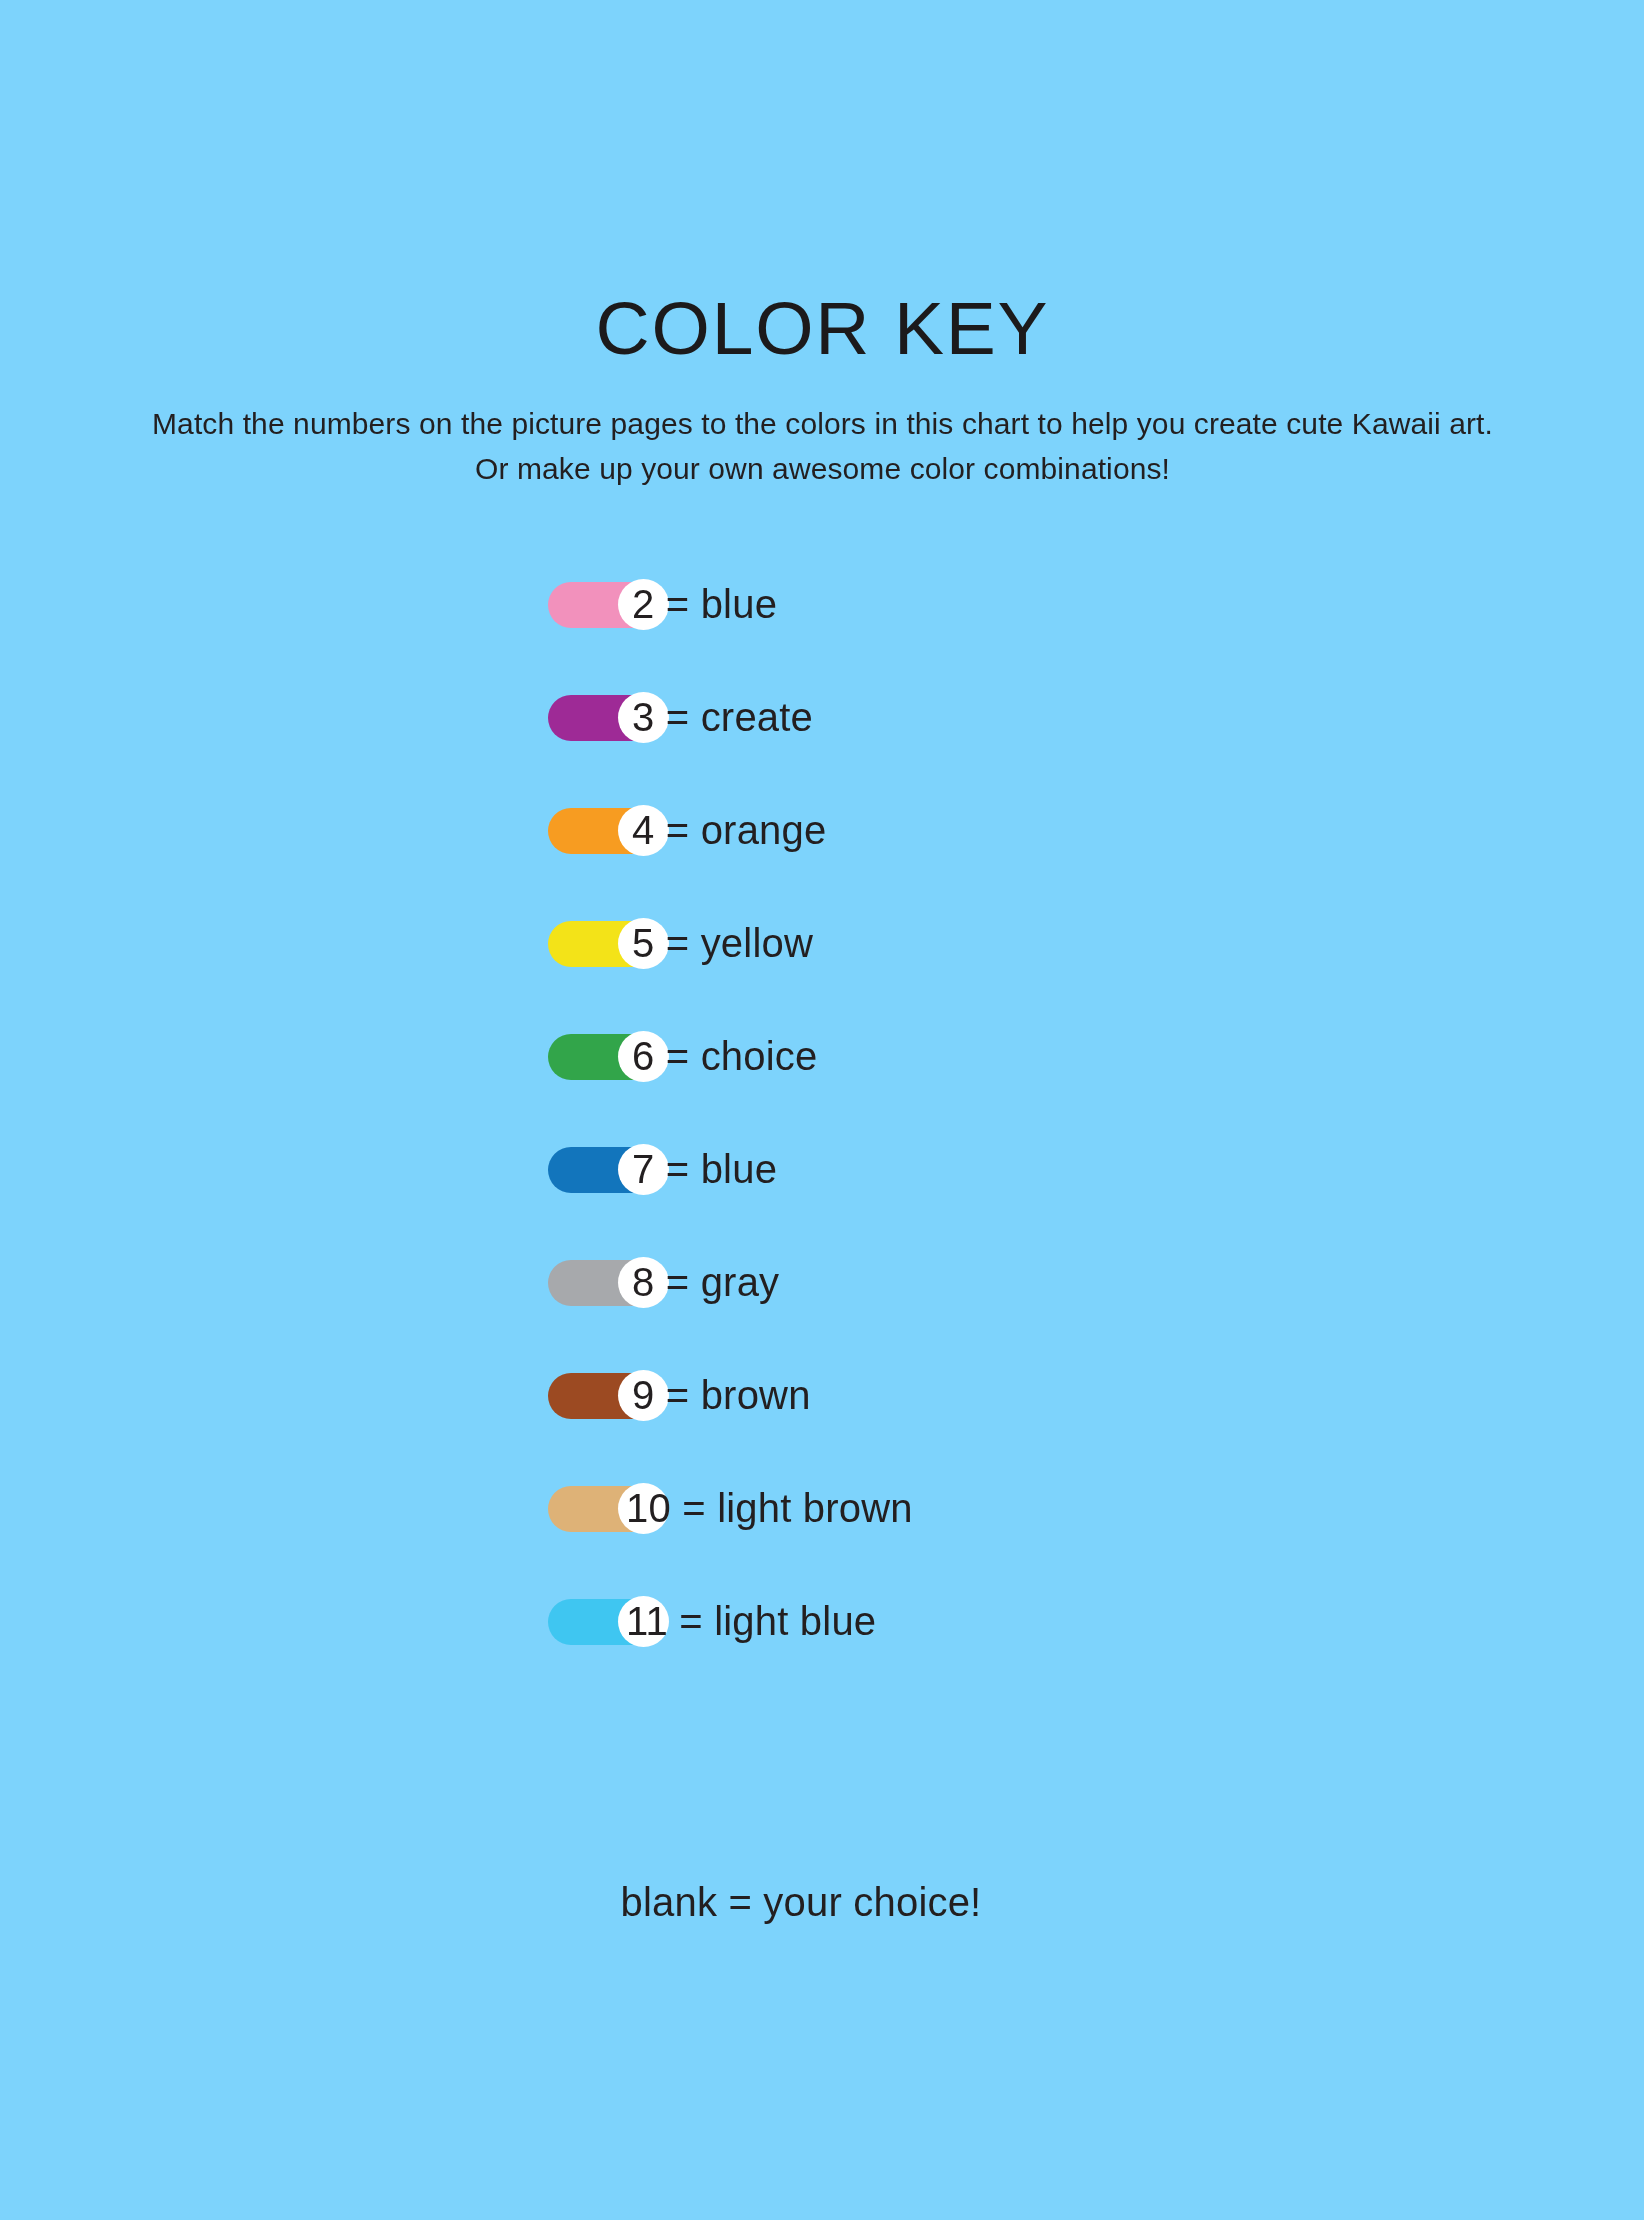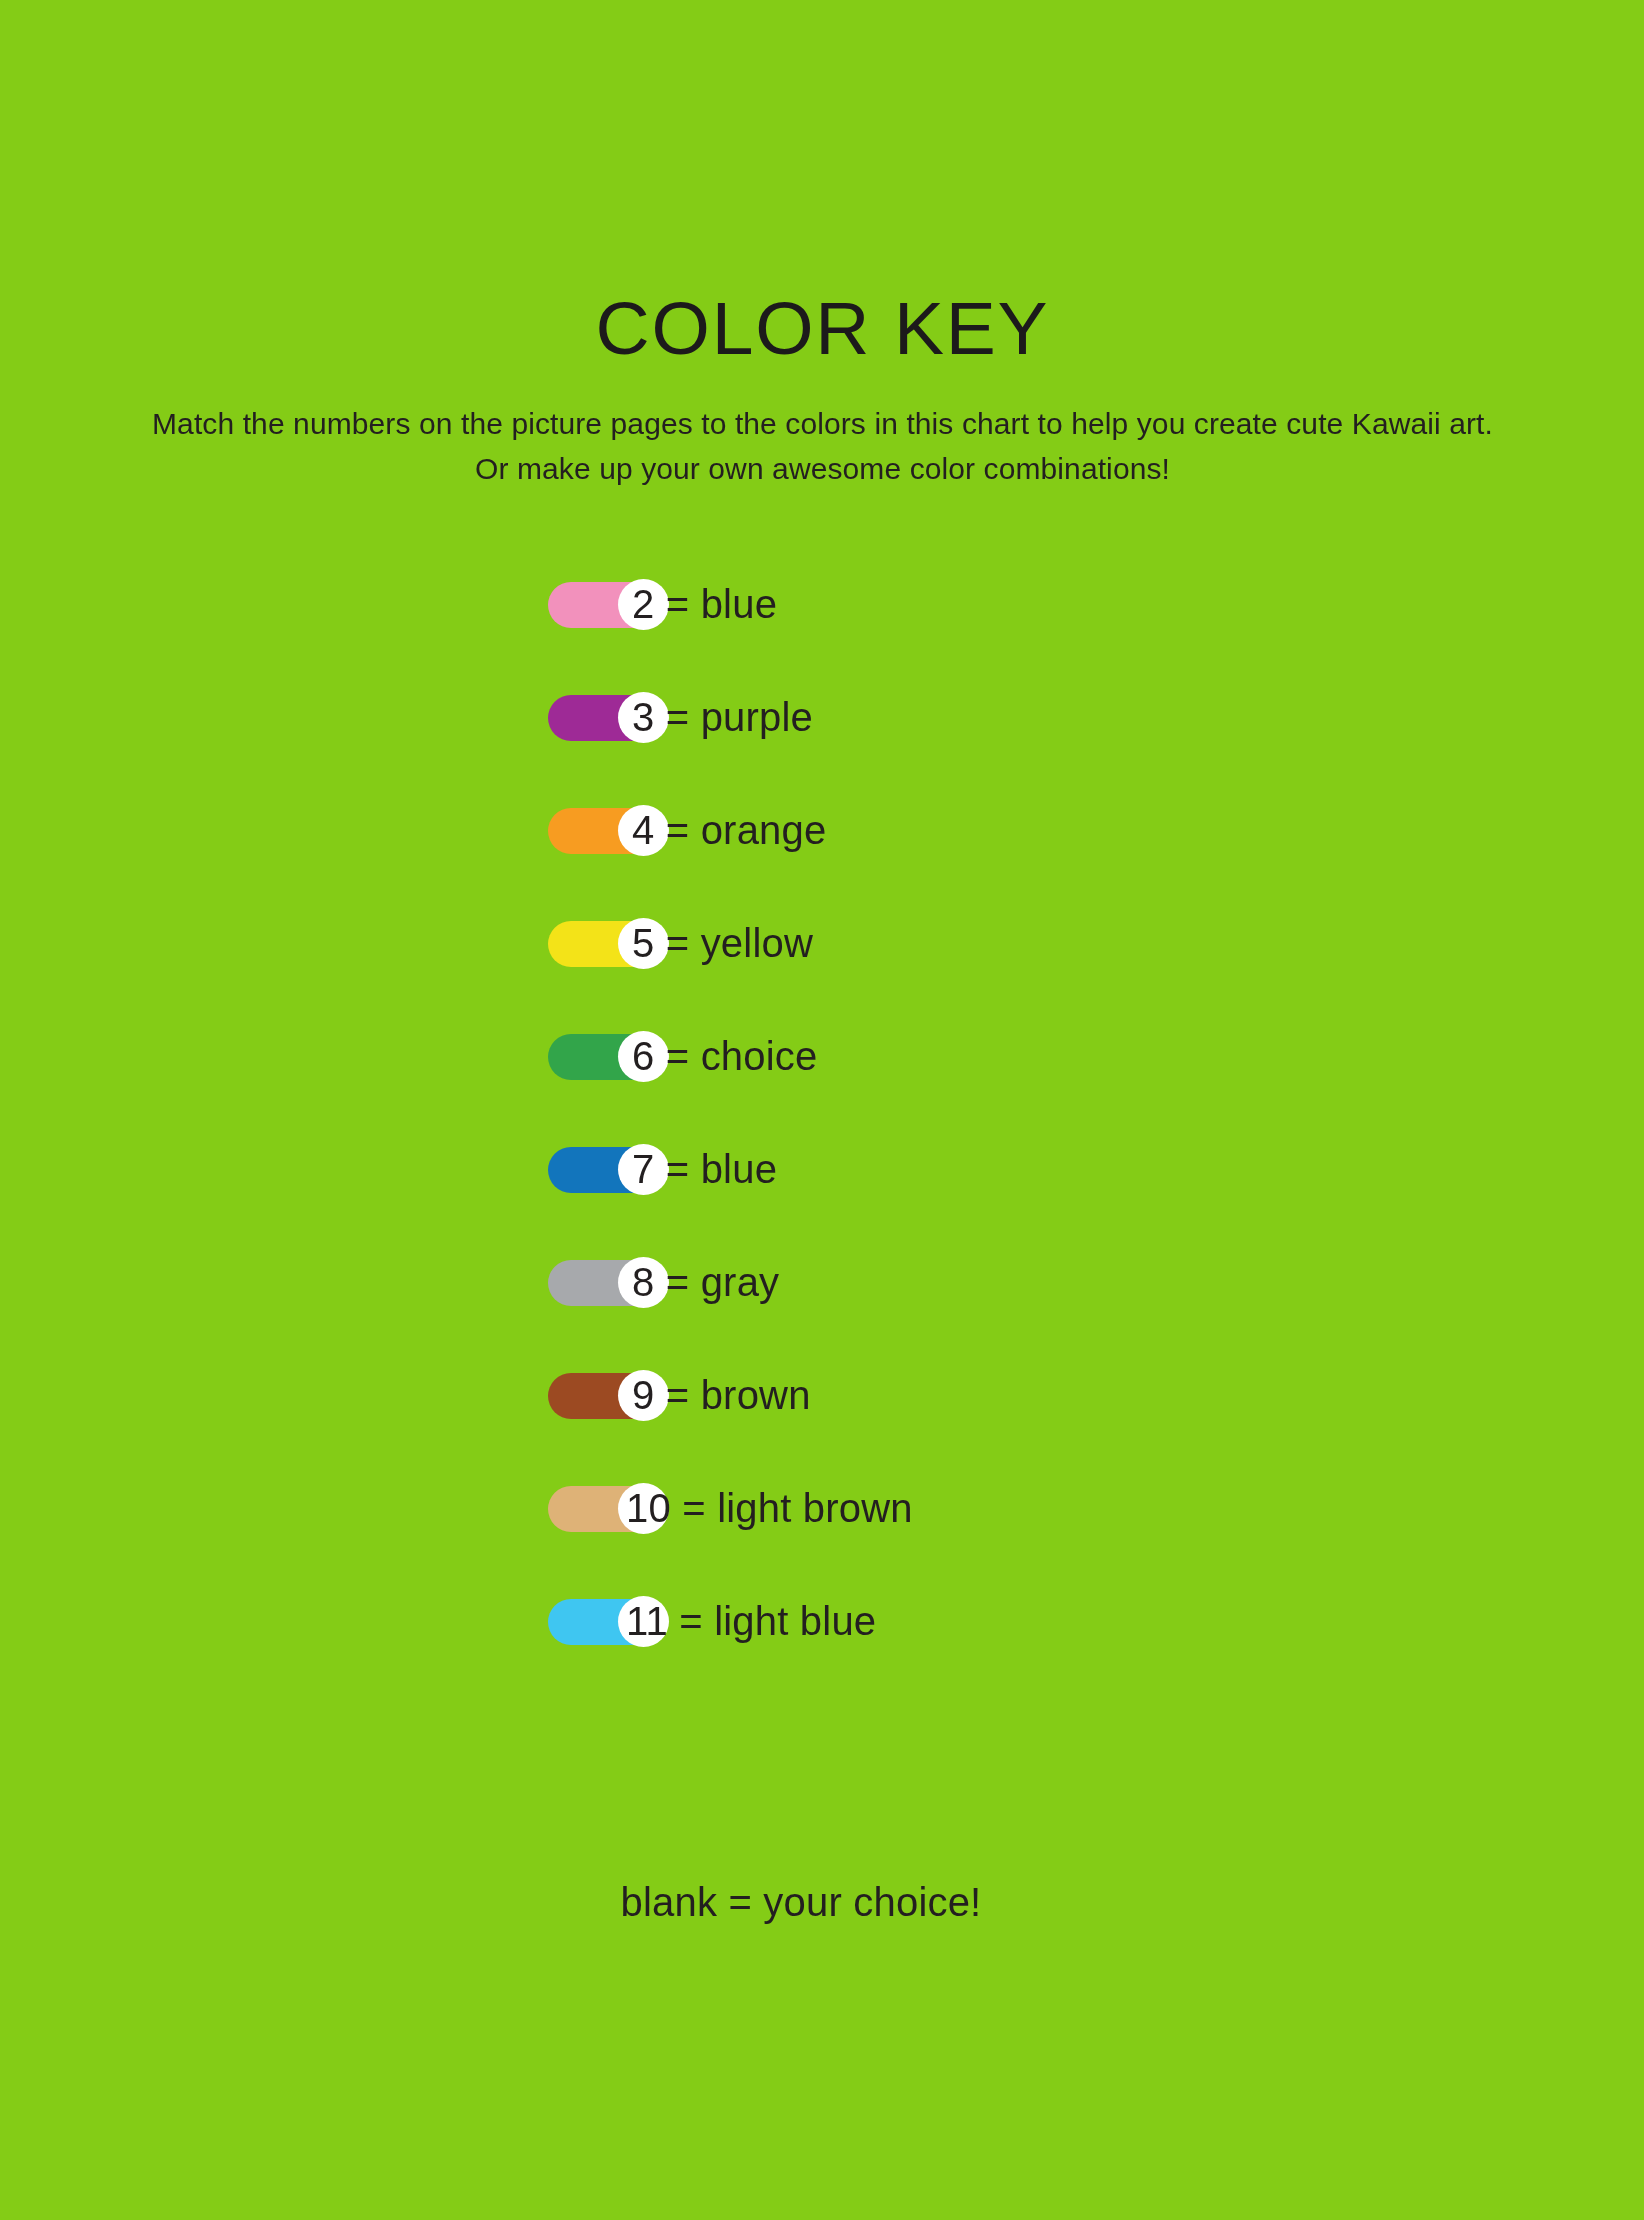--- a/index.html
+++ b/index.html
@@ -14,21 +14,21 @@
     font-family: "Liberation Sans", sans-serif;
     color: #231f20;
     -webkit-font-smoothing: antialiased;
     overflow: hidden;
     position: relative;
   }
 
   .page {
     position: absolute;
     inset: 0;
-    background: #84cc16;
+    background: #7dd3fc;
   }
 
   
   .header {
     position: absolute;
     top: 291px;
     left: 0;
     width: 1645px;
     text-align: center;
   }
@@ -157,21 +157,21 @@
           </div>
           <div class="key-text"><span class="key-num">2</span> <span class="key-eq">=</span> <span class="key-label">blue</span></div>
         </div>
       </div>
       <div class="key-row">
         <div class="row-inner">
           <div class="swatch-wrap">
             <div class="swatch" style="background: rgb(158, 42, 150);"></div>
             <div class="swatch-bite"></div>
           </div>
-          <div class="key-text"><span class="key-num">3</span> <span class="key-eq">=</span> <span class="key-label">purple</span></div>
+          <div class="key-text"><span class="key-num">3</span> <span class="key-eq">=</span> <span class="key-label">create</span></div>
         </div>
       </div>
       <div class="key-row">
         <div class="row-inner">
           <div class="swatch-wrap">
             <div class="swatch" style="background: rgb(247, 156, 33);"></div>
             <div class="swatch-bite"></div>
           </div>
           <div class="key-text"><span class="key-num">4</span> <span class="key-eq">=</span> <span class="key-label">orange</span></div>
         </div>

